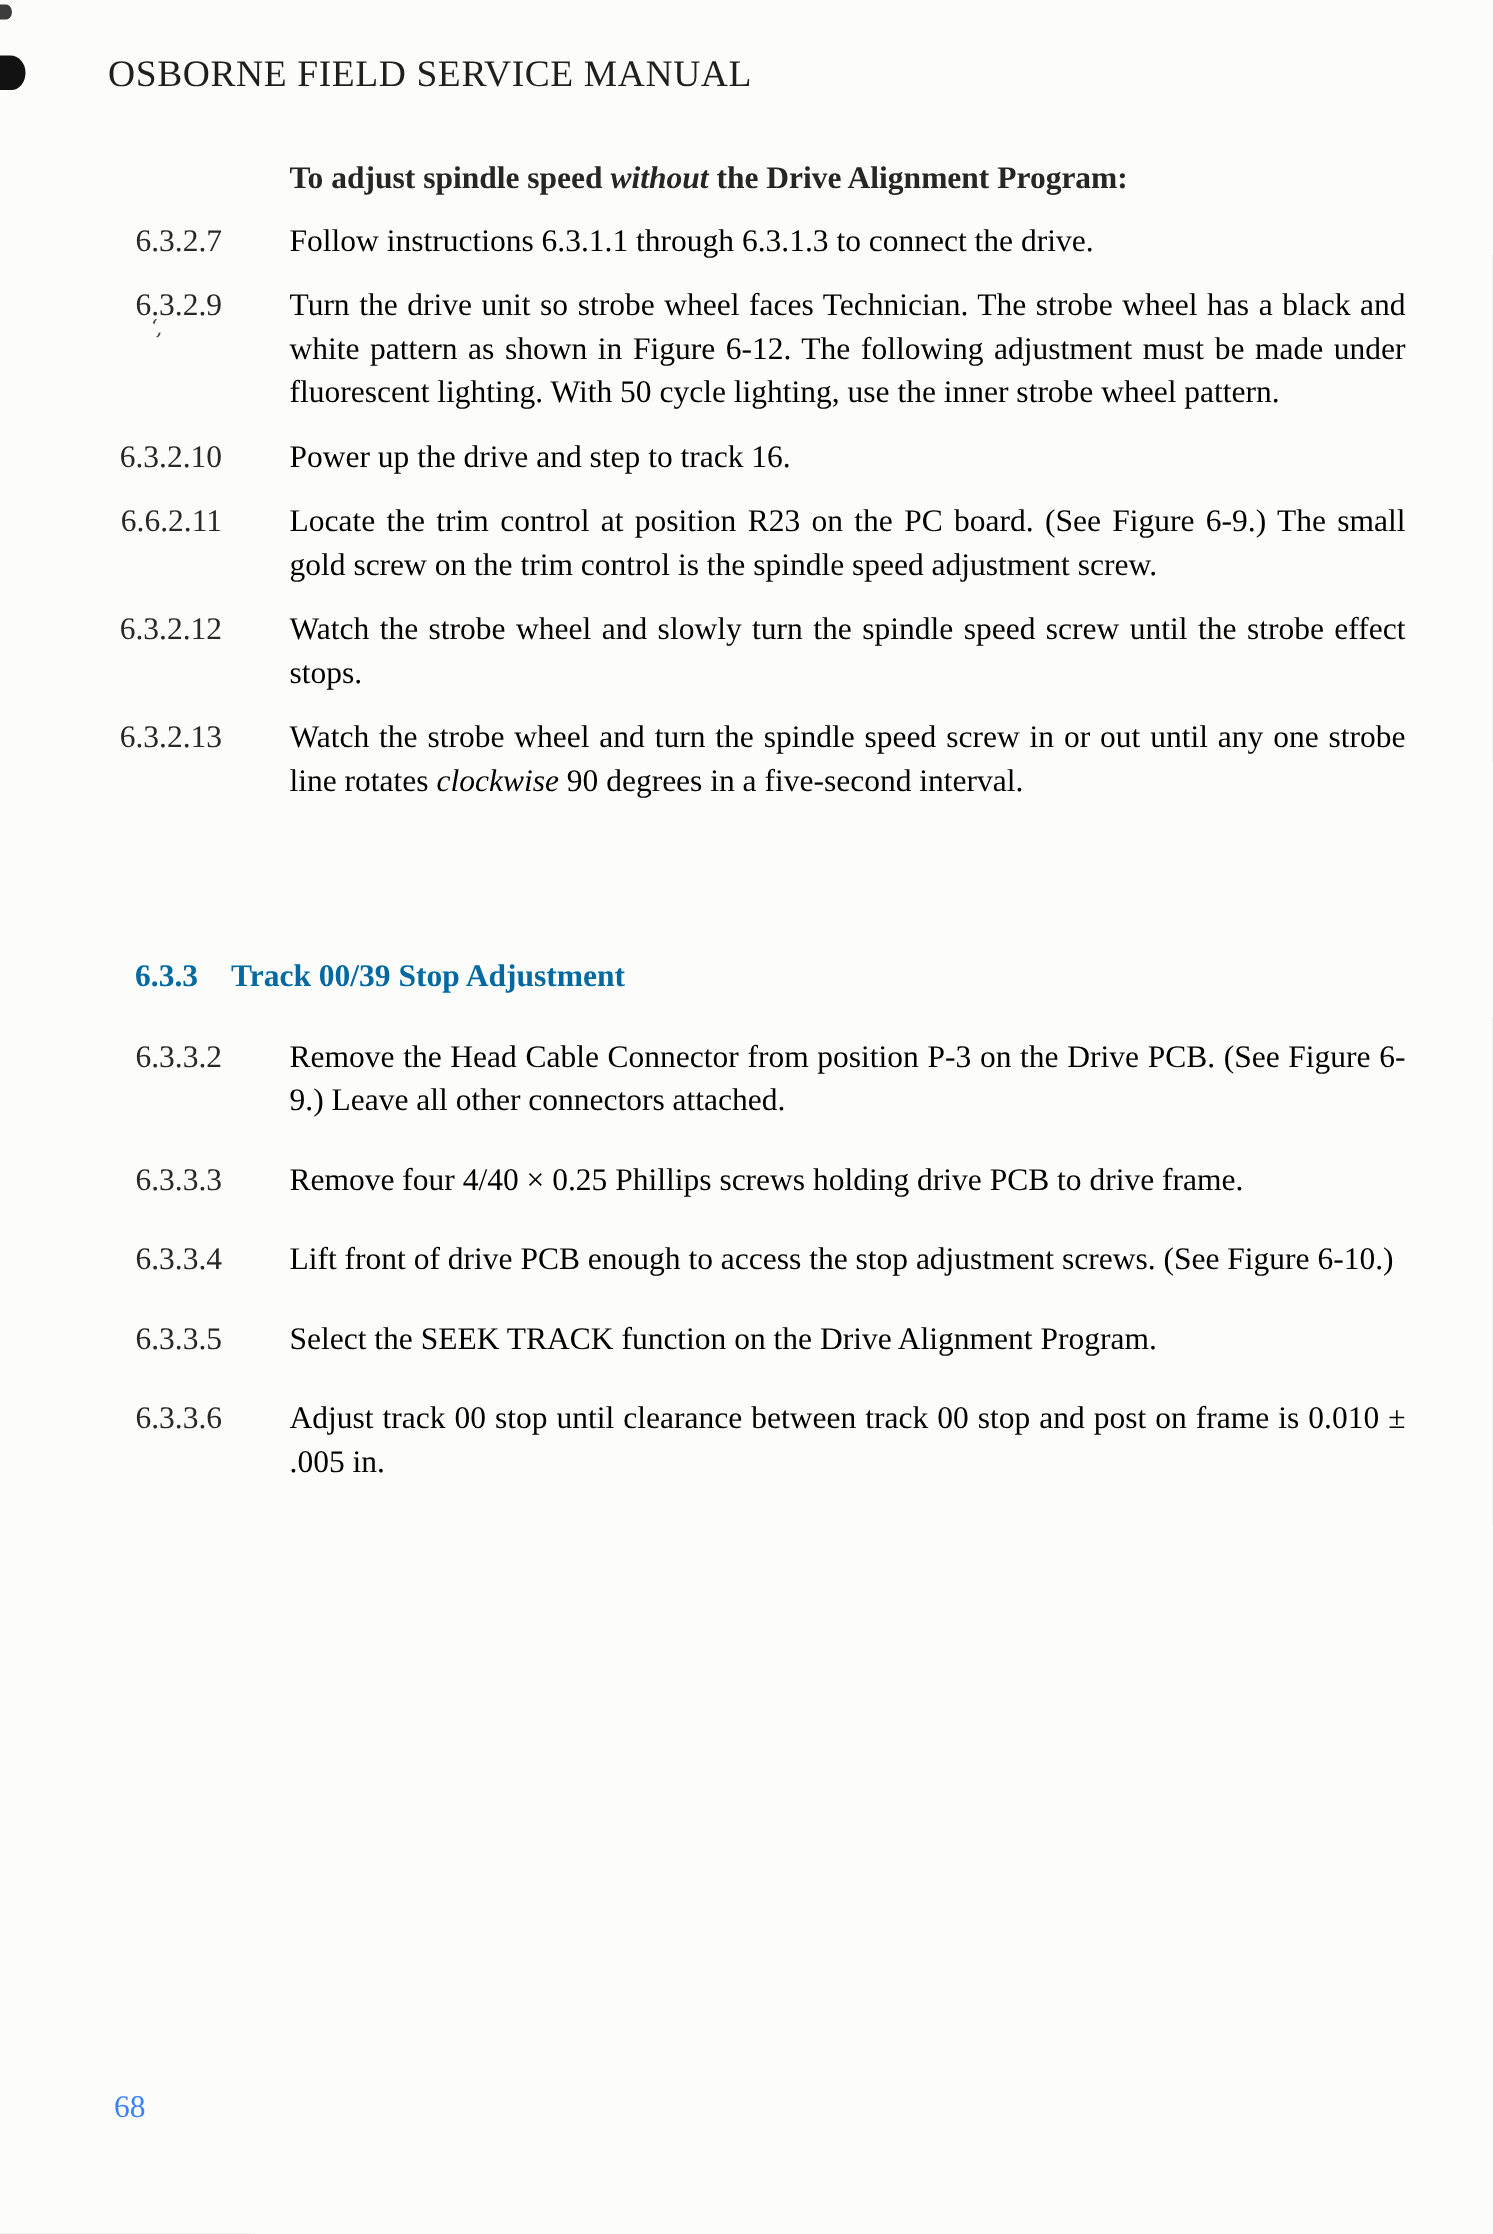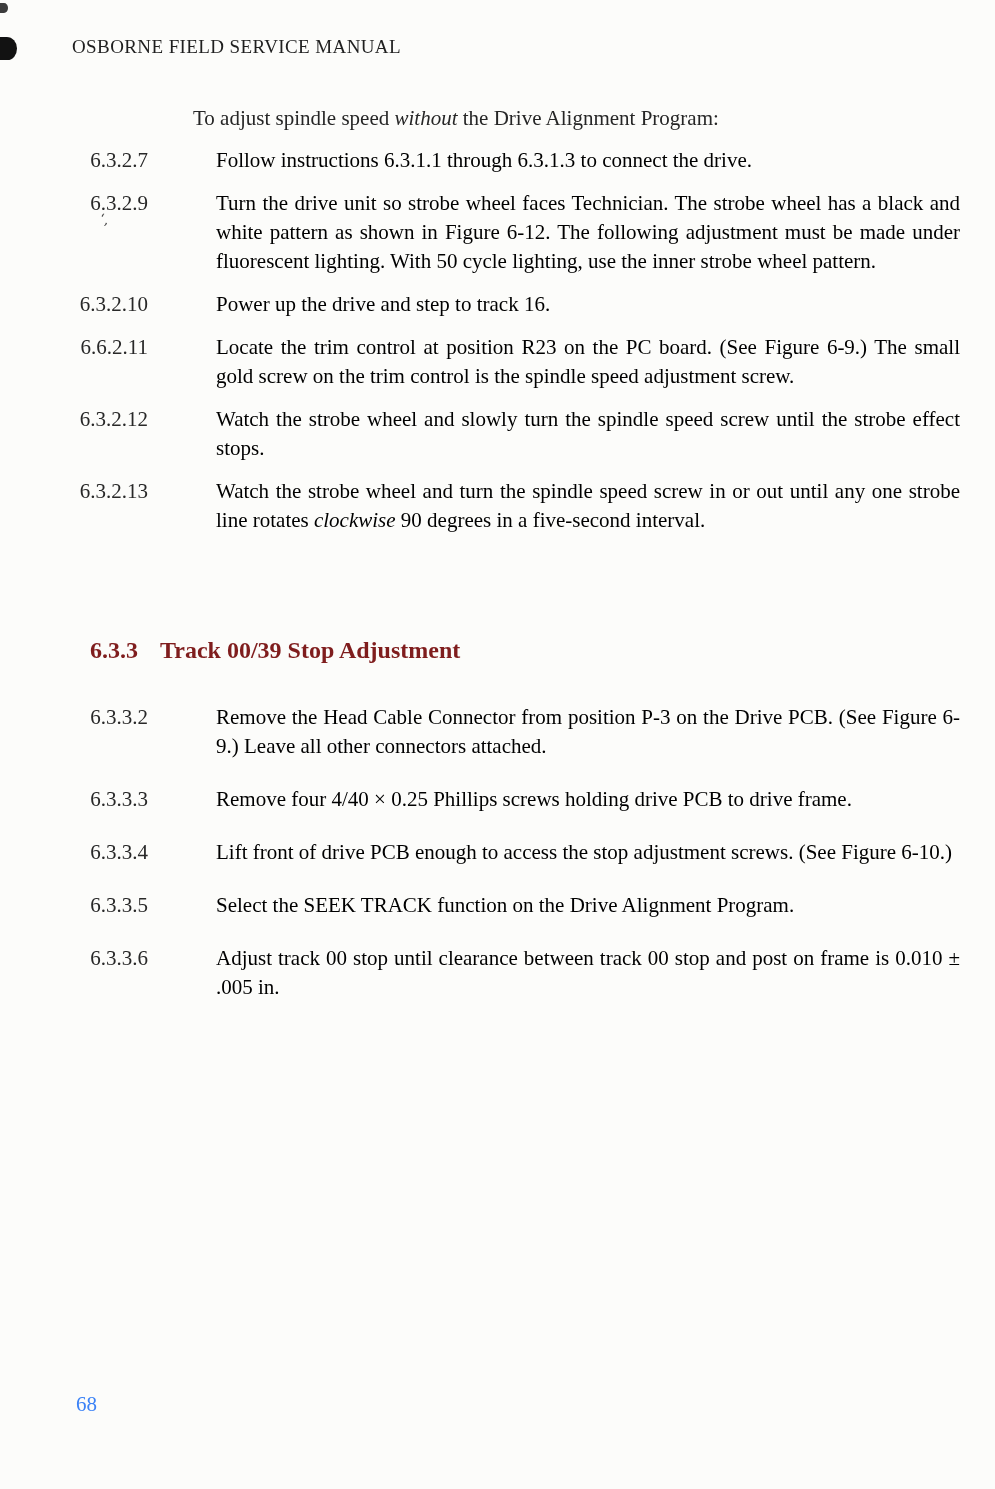--- a/index.html
+++ b/index.html
@@ -7,41 +7,41 @@
     position:relative;
     width:995px;height:1489px;
     margin:0 auto;
     background:#fcfcfa;
     color:#242424;
     font-family:"Liberation Serif","DejaVu Serif",serif;
     overflow:hidden;
   }
   .hdr{
     position:absolute;top:36px;left:72px;
-    font-size:19px;letter-spacing:.4px;color:#1f1f1f;
+    font-size:25px;letter-spacing:.4px;color:#1f1f1f;
     white-space:nowrap;
   }
   .content{position:absolute;top:104px;left:0;width:995px;}
   .intro{
     margin:0 0 13px 193px;width:744px;
-    font-size:21px;line-height:29px;color:#262626;
+    font-size:21px;line-height:29px;color:#262626;font-weight:bold;
   }
   em{font-style:italic;}
   .item{
-    display:grid;grid-template-columns:72px 744px;column-gap:68px;
+    display:grid;grid-template-columns:72px 744px;column-gap:45px;
     margin:0 0 14px 76px;
     font-size:21px;line-height:29px;
   }
   .l2 .item{margin-bottom:24px;}
   .item .num{text-align:right;white-space:nowrap;color:#282828;}
   .item .txt{text-align:justify;color:#000000;}
   .heading{
-    margin:98px 0 36px 90px;
+    margin:98px 0 23px 90px;
     display:flex;gap:22px;align-items:baseline;
-    font-size:24px;font-weight:bold;color:#7f1d1d;
+    font-size:21px;font-weight:bold;color:#0369a1;
     line-height:34px;
   }
   .footer{
     position:absolute;left:76px;top:1392px;
     font-size:21px;color:#3b82f6;
   }
   .blob{
     position:absolute;left:0;top:37px;width:17px;height:23px;
     background:#121212;
     border-radius:0 60% 55% 0 / 0 50% 50% 0;

